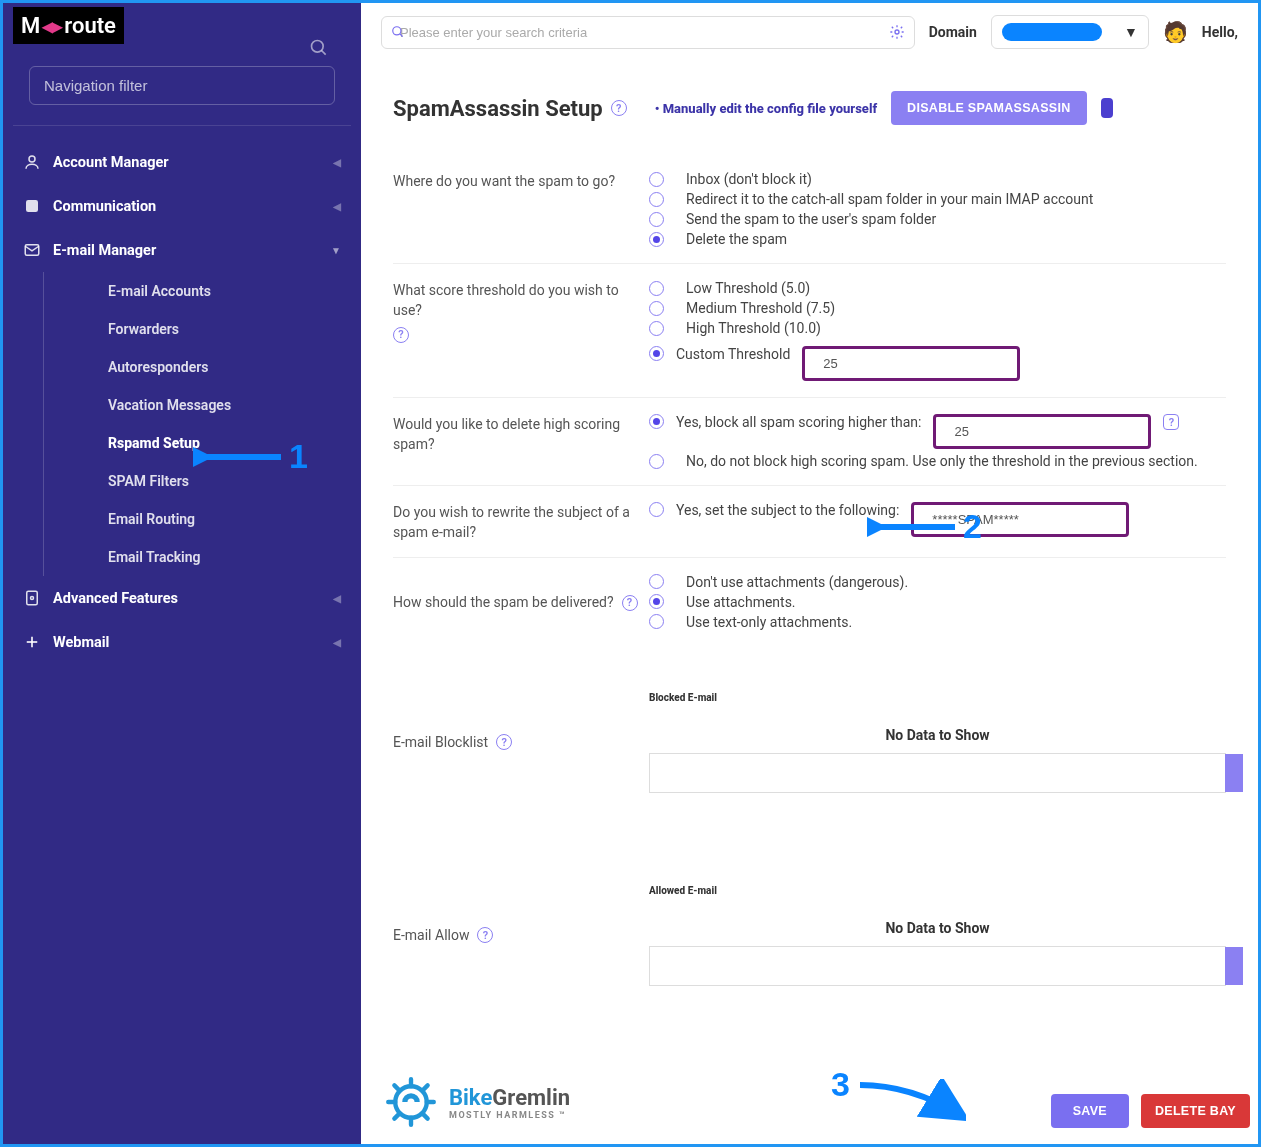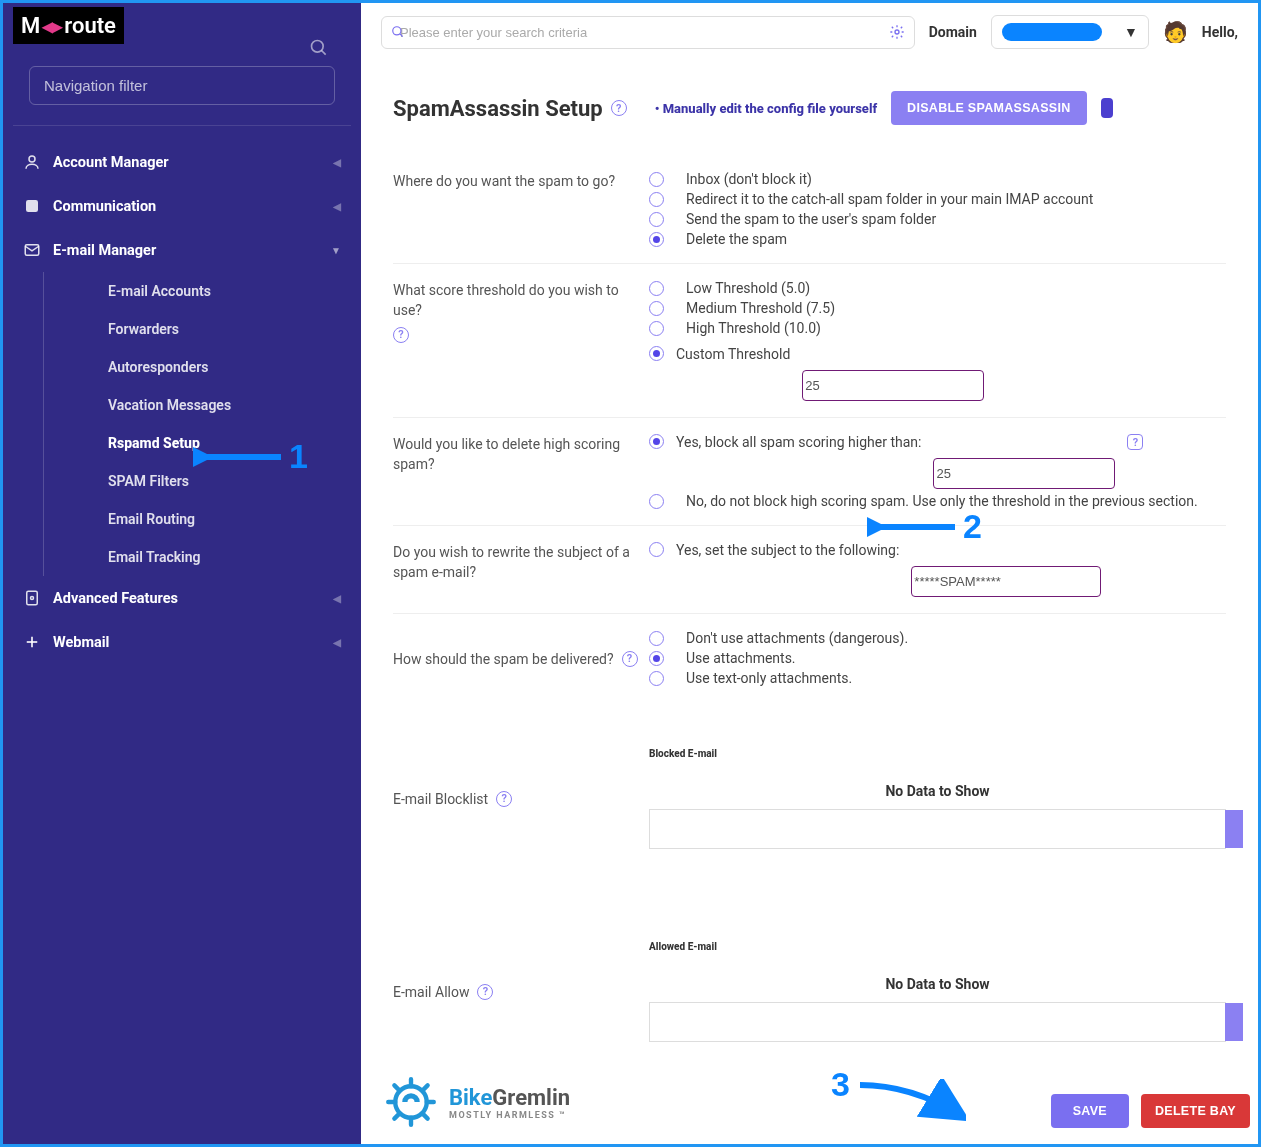--- a/index.html
+++ b/index.html
@@ -145,22 +145,22 @@
   .form-section { border-bottom: 1px solid #eee; padding: 14px 0; display: flex; }
   .form-label-col { width: 256px; color: #555; font-size: 14px; line-height: 1.45; padding-top: 2px; }
   .form-control-col { flex: 1; }
   .radio-row { display: flex; align-items: center; gap: 22px; padding: 2px 0; font-size: 14px; color: #444; }
   .radio {
     width: 15px; height: 15px; border: 1.6px solid #8b80f2; border-radius: 50%;
     display: inline-flex; align-items: center; justify-content: center; flex: none;
   }
   .radio.sel::after { content: ""; width: 7px; height: 7px; background: #5445e8; border-radius: 50%; }
   .text-input {
-    border: 1px solid #701a75; border-radius: 4px; padding: 7px 2px;
-    font-size: 13px; color: #555; min-width: 150px; margin-top: 24px;
+    border: 3px solid #701a75; border-radius: 4px; padding: 7px 18px;
+    font-size: 13px; color: #555; min-width: 150px;
   }
   .inline-row { display: flex; align-items: flex-start; gap: 12px; }
 
   .blocklist-section { padding: 26px 0; display: flex; }
   .block-label-col { width: 256px; color: #555; font-size: 14px; display:flex; gap:8px; align-items:center; }
   .block-content { flex: 1; }
   .block-heading { font-weight: 800; color: #333; margin-bottom: 24px; font-size: 10px; }
   .no-data { text-align: center; color: #333; font-weight: 700; margin-bottom: 10px; }
   .block-bar { border: 1px solid #ddd; height: 40px; position: relative; }
   .block-bar-purple { position: absolute; right: -18px; top: 0; bottom: 0; width: 18px; background: #8b80f2; }

